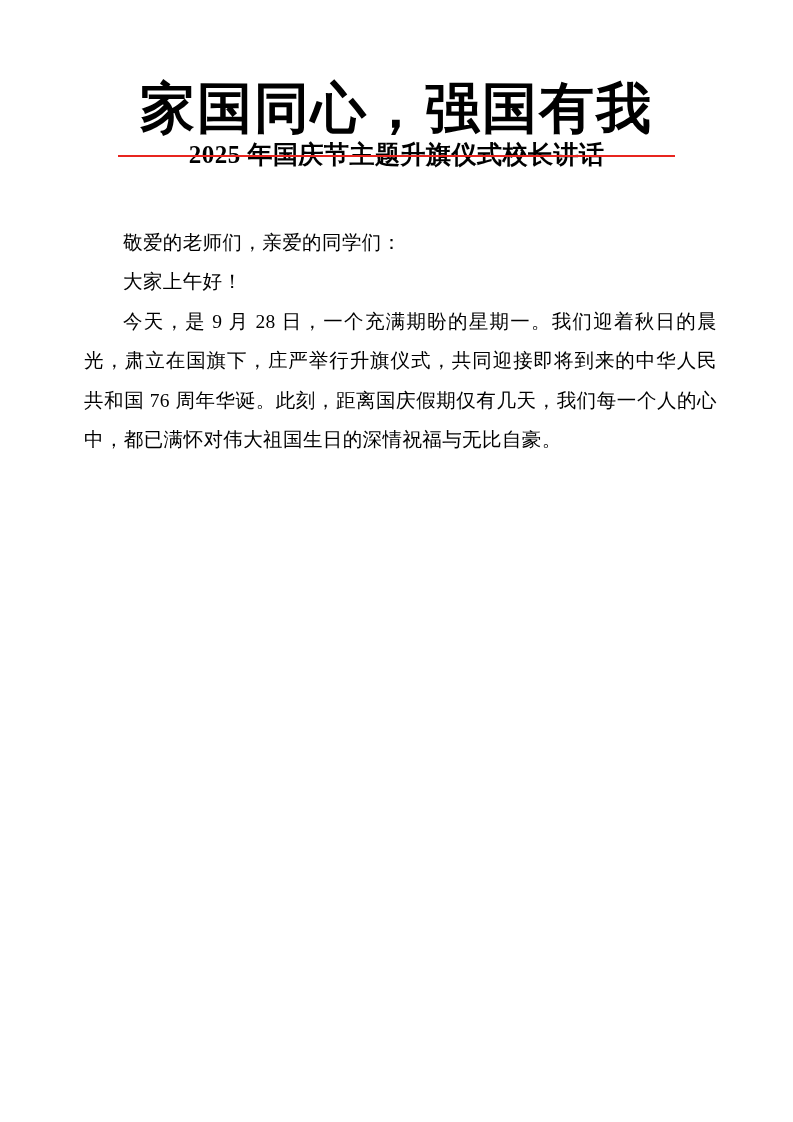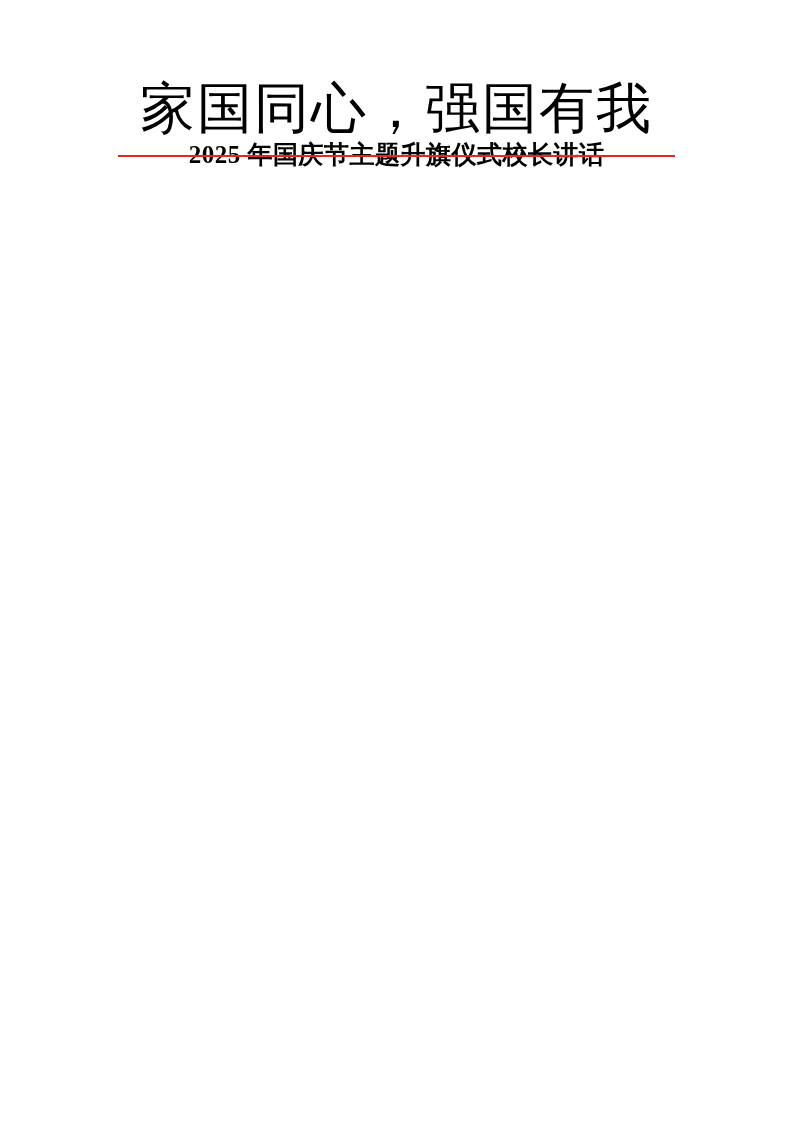--- a/index.html
+++ b/index.html
@@ -22,21 +22,21 @@
     padding: 78px 62px 40px 62px;
     position: relative;
   }
   .title-block {
     text-align: center;
     position: relative;
   }
   .doc-title {
     font-family: "Liberation Serif", "DejaVu Serif", serif;
     font-size: 55px;
-    font-weight: normal;
+    font-weight: bold;
     letter-spacing: 2px;
     line-height: 1.12;
     margin: 0;
     padding: 0;
     white-space: nowrap;
   }
   .doc-subtitle {
     font-family: "Liberation Serif", "DejaVu Serif", serif;
     font-size: 25px;
     font-weight: bold;
@@ -81,17 +81,20 @@
 
   <div class="title-block">
     <h1 class="doc-title">家国同心，强国有我</h1>
     <h2 class="doc-subtitle">2025 年国庆节主题升旗仪式校长讲话</h2>
     <div class="rule-wrap">
       <div class="red-rule" style="background: rgb(232, 37, 31);"></div>
     </div>
   </div>
 
   <div class="body-text">
+    <p class="para">敬爱的老师们，亲爱的同学们：</p>
+    <p class="para">大家上午好！</p>
+    <p class="para">今天，是 9 月 28 日，一个充满期盼的星期一。我们迎着秋日的晨光，肃立在国旗下，庄严举行升旗仪式，共同迎接即将到来的中华人民共和国 76 周年华诞。此刻，距离国庆假期仅有几天，我们每一个人的心中，都已满怀对伟大祖国生日的深情祝福与无比自豪。</p>
     <div class="para-gap"></div>
     <div class="para-gap"></div>
   </div>
 
 </div>
 
 </body></html>

